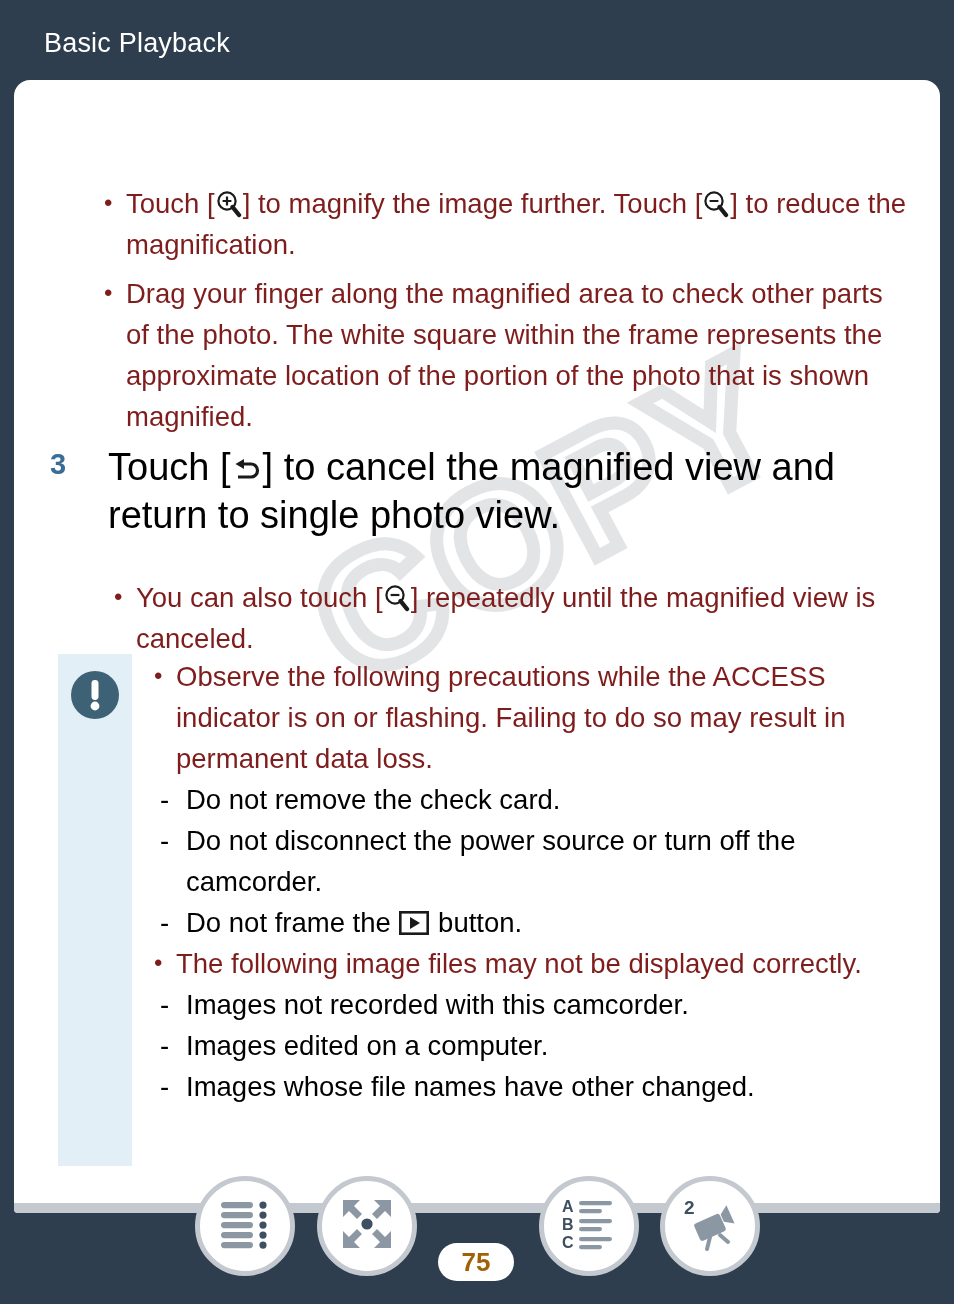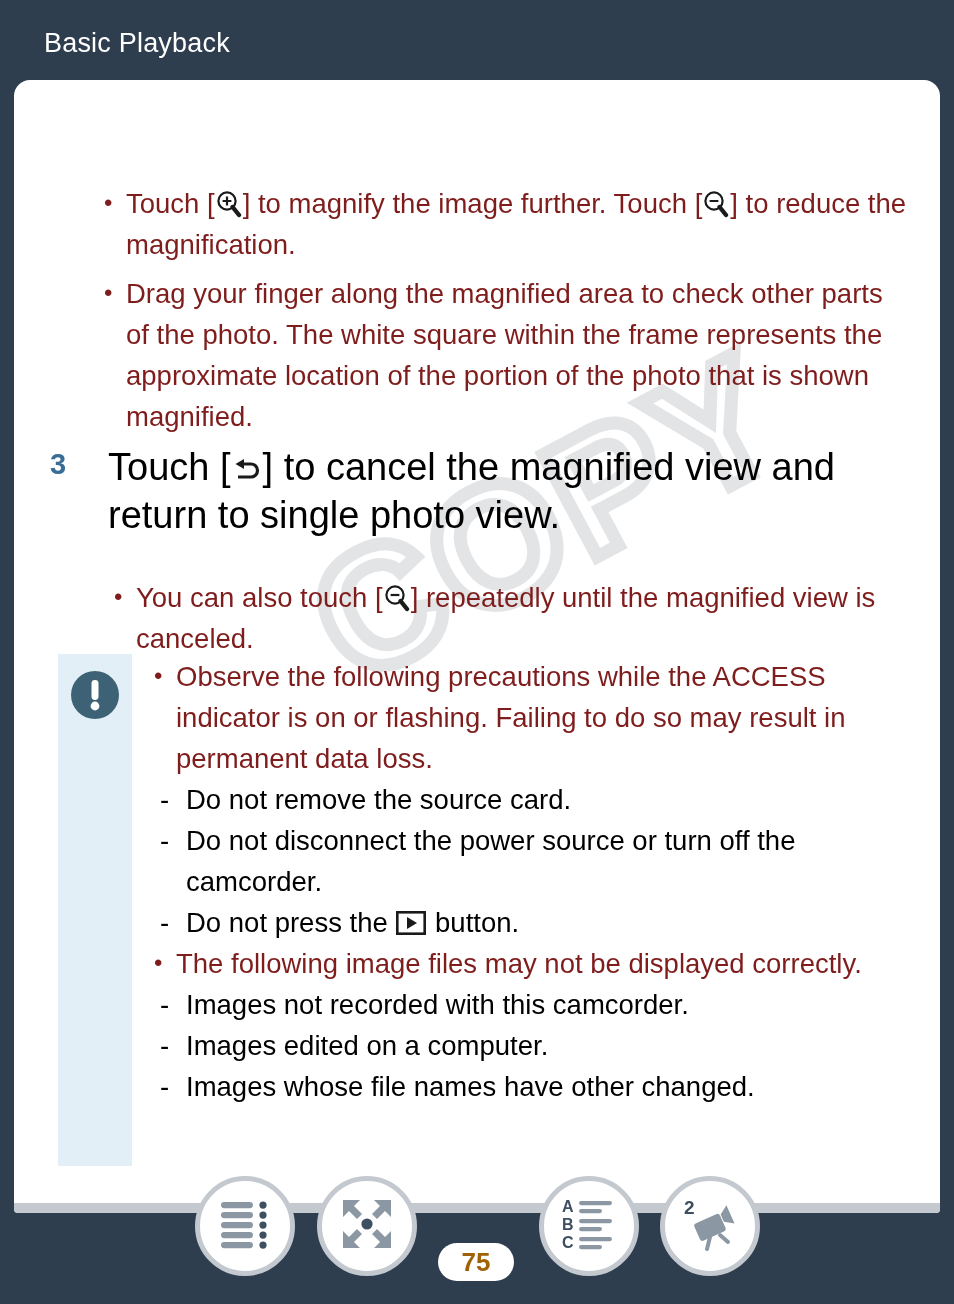--- a/index.html
+++ b/index.html
@@ -271,23 +271,23 @@
             <circle cx="25" cy="25" r="24" fill="#3d6275"></circle>
             <rect x="21.5" y="10" width="7" height="20" rx="3.4" fill="#ffffff"></rect>
             <circle cx="25" cy="36" r="4.4" fill="#ffffff"></circle>
           </svg>
         </span>
       </div>
 
       <div class="note-body">
 
         <div class="bullet-row">Observe the following precautions while the ACCESS indicator is on or flashing. Failing to do so may result in permanent data loss.</div>
-        <div class="dash-row">Do not remove the source card.</div>
+        <div class="dash-row">Do not remove the check card.</div>
         <div class="dash-row">Do not disconnect the power source or turn off the camcorder.</div>
-        <div class="dash-row"><span>Do not press the </span><span class="icon-inline icon-play"><svg width="30" height="24" viewBox="0 0 30 24">
+        <div class="dash-row"><span>Do not frame the </span><span class="icon-inline icon-play"><svg width="30" height="24" viewBox="0 0 30 24">
                 <rect x="1.3" y="1.3" width="27.4" height="21.4" fill="#ffffff" stroke="#1a1a1a" stroke-width="2.6"></rect>
                 <polygon points="11,6 21,12 11,18" fill="#1a1a1a"></polygon>
               </svg></span><span> button.</span></div>
 
         <div class="bullet-row">The following image files may not be displayed correctly.</div>
         <div class="dash-row">Images not recorded with this camcorder.</div>
         <div class="dash-row">Images edited on a computer.</div>
         <div class="dash-row">Images whose file names have other changed.</div>
 
       </div>

